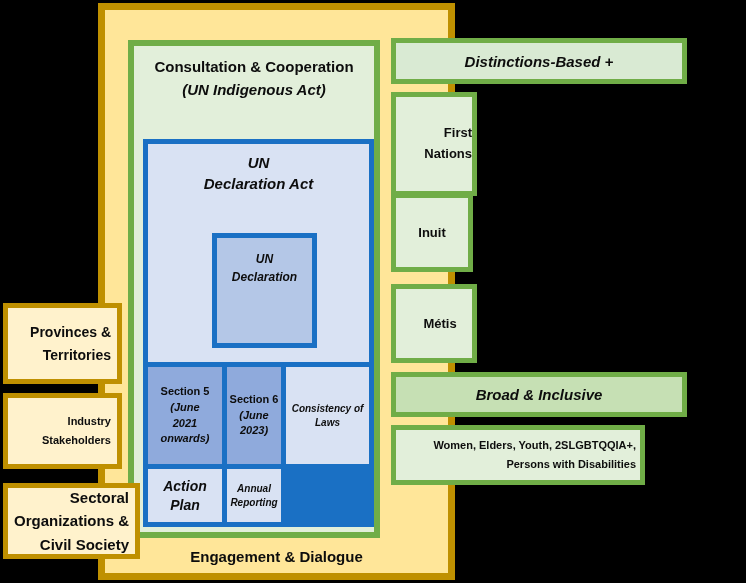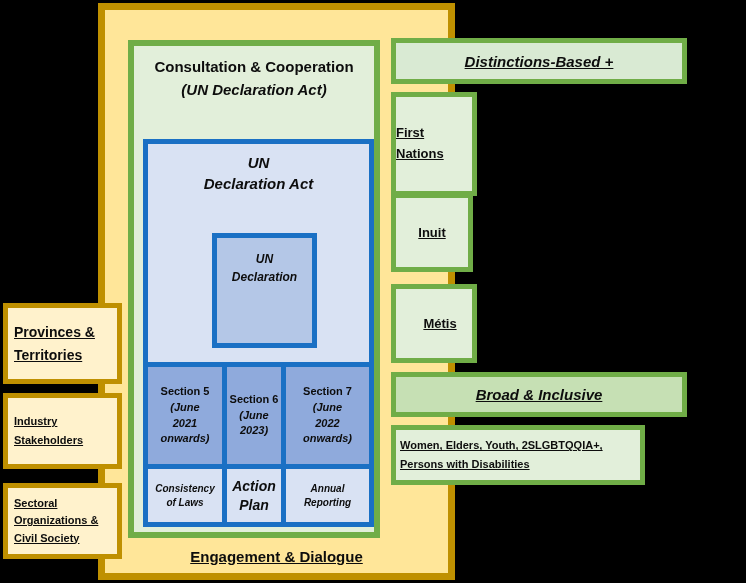--- a/index.html
+++ b/index.html
@@ -1,21 +1,21 @@
 <!DOCTYPE html>
 <html><head>
 <meta charset="utf-8">
 <style>
   html,body{margin:0;padding:0;background:#000;}
   .stage{
     position:relative;width:746px;height:583px;background:#000;
     font-family:"Liberation Sans","DejaVu Sans",sans-serif;color:#0d0d0d;overflow:hidden;
   }
   .abs{position:absolute;box-sizing:border-box;}
-  .center{display:flex;flex-direction:column;align-items:center;justify-content:center;text-align:left;text-decoration:underline;}
+  .center{display:flex;flex-direction:column;align-items:center;justify-content:center;text-align:right;}
   .i{font-style:italic;}
 
   
   .yellow-panel{left:98px;top:3px;width:357px;height:577px;border:7px solid #BF9000;background:#FFE699;}
   .engagement-label{left:98px;top:544px;width:357px;height:24px;font-size:15px;font-weight:bold;}
 
   
   .consult-box{left:128px;top:40px;width:252px;height:498px;border:6px solid #70AD47;background:#E2EFDA;}
   .consult-title{margin:10px auto 0 auto;width:226px;text-align:center;font-weight:bold;font-size:15px;line-height:1.5;}
 
@@ -34,21 +34,21 @@
   .sec-cell{background:#8FAADC;font-weight:bold;font-size:11px;line-height:1.45;}
   .sec-date{font-style:italic;max-width:56px;margin:0 auto;}
   .out-cell{background:#D9E2F3;font-weight:bold;font-style:italic;}
   .out-sm{font-size:10px;line-height:1.4;}
   .out-lg{font-size:14px;line-height:1.3;}
 
   
   .gold-box{border:5px solid #BF9000;background:#FFF2CC;font-weight:bold;padding:0 6px;margin-top:16px;}
   .left-1{left:3px;top:287px;width:119px;height:81px;font-size:14px;line-height:1.6;}
   .left-2{left:3px;top:377px;width:119px;height:76px;font-size:11px;line-height:1.7;}
-  .left-3{left:3px;top:467px;width:119px;height:76px;font-size:11px;line-height:1.55;}
+  .left-3{left:3px;top:467px;width:137px;height:76px;font-size:15px;line-height:1.55;}
 
   
   .green-edge{border:5px solid #70AD47;}
   .hdr{font-weight:bold;font-style:italic;font-size:15px;}
   .right-hdr-1{left:391px;top:38px;width:296px;height:46px;background:#D9EAD3;}
   .right-fn{left:391px;top:92px;width:86px;height:104px;background:#E2EFDA;font-weight:bold;font-size:13px;line-height:1.6;}
   .right-inuit{left:391px;top:193px;width:82px;height:79px;background:#E2EFDA;font-weight:bold;font-size:13px;}
   .right-metis{left:391px;top:284px;width:86px;height:79px;background:#E2EFDA;font-weight:bold;font-size:13px;padding-left:12px;}
   .right-hdr-2{left:391px;top:372px;width:296px;height:45px;background:#C6E0B4;}
   .right-women{left:391px;top:425px;width:254px;height:60px;background:#E2EFDA;font-weight:bold;font-size:11px;line-height:1.7;padding:0 4px;}
@@ -58,21 +58,21 @@
 <body>
 
 <div class="stage">
 
   <div class="abs yellow-panel"></div>
   <div class="abs center engagement-label">Engagement &amp; Dialogue</div>
 
   <div class="abs consult-box">
     <div class="consult-title">
       <div>Consultation &amp; Cooperation</div>
-      <div class="i">(UN Declaration Act)</div>
+      <div class="i">(UN Indigenous Act)</div>
     </div>
   </div>
 
   <div class="abs udna-box">
     <div class="udna-title">
       <div>UN</div>
       <div>Declaration Act</div>
     </div>
   </div>
 
@@ -85,24 +85,20 @@
 
   <div class="abs sec-grid">
     <div class="cell sec-cell">
       <div>Section 5</div>
       <div class="sec-date">(June 2021 onwards)</div>
     </div>
     <div class="cell sec-cell">
       <div>Section 6</div>
       <div class="sec-date">(June 2023)</div>
     </div>
-    <div class="cell sec-cell">
-      <div>Section 7</div>
-      <div class="sec-date">(June 2022 onwards)</div>
-    </div>
     <div class="cell out-cell out-sm">Consistency of Laws</div>
     <div class="cell out-cell out-lg">Action Plan</div>
     <div class="cell out-cell out-sm">Annual Reporting</div>
   </div>
 
   <div class="abs center gold-box left-1">Provinces &amp; Territories</div>
   <div class="abs center gold-box left-2">Industry Stakeholders</div>
   <div class="abs center gold-box left-3">Sectoral Organizations &amp; Civil Society</div>
 
   <div class="abs center green-edge hdr right-hdr-1">Distinctions-Based +</div>

